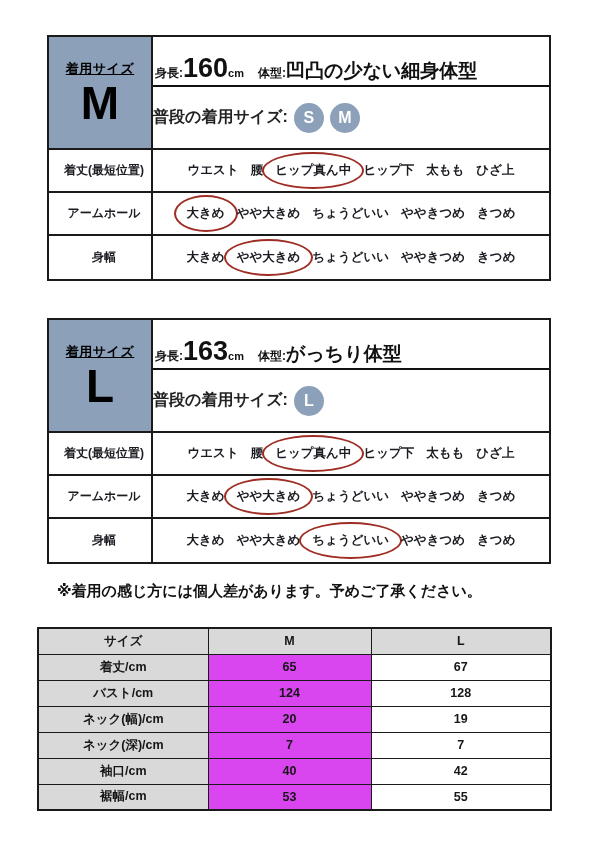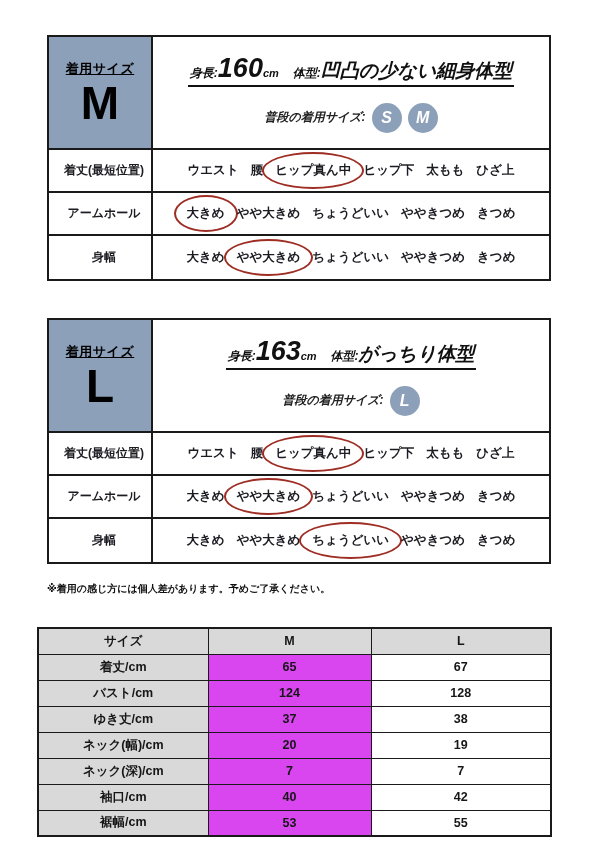--- a/index.html
+++ b/index.html
@@ -27,33 +27,33 @@
 
   .header-row{display:flex;height:113px;border-bottom:2px solid var(--border);}
   .badge-cell{
     width:104px;background:var(--blue);border-right:2px solid var(--border);
     display:flex;flex-direction:column;align-items:center;justify-content:center;
     gap:2px;color:#000000;
   }
   .badge-title{font-size:13px;font-weight:bold;text-decoration:underline;letter-spacing:.5px;}
   .badge-letter{font-size:46px;font-weight:bold;line-height:1.0;}
 
-  .info-cell{flex:1;display:flex;flex-direction:column;align-items:center;justify-content:center;gap:16px;font-style:italic;}
+  .info-cell{flex:1;display:flex;flex-direction:column;justify-content:center;gap:16px;}
   .model-line{
     display:inline-block;border-bottom:2px solid #111;padding:0 2px 1px 2px;
     white-space:nowrap;color:#111;
   }
   .model-line .lbl{font-size:12px;font-weight:bold;}
   .model-line .big-num{font-size:27px;font-weight:bold;letter-spacing:0;}
   .model-line .unit{font-size:11px;font-weight:bold;}
   .model-line .btype-lbl{font-size:12px;font-weight:bold;margin-left:14px;}
   .model-line .btype{font-size:19px;font-weight:bold;}
 
   .usual-line{display:flex;align-items:center;gap:6px;}
-  .usual-label{font-size:12px;font-weight:bold;color:#222;}
+  .usual-label{font-size:16px;font-weight:bold;color:#222;}
   .usual-circle{
     width:30px;height:30px;border-radius:50%;background:var(--blue);
     color:#fff;font-size:16px;font-weight:bold;
     display:flex;align-items:center;justify-content:center;
   }
 
   .fit-row{display:flex;height:43px;border-bottom:2px solid var(--border);}
   .fit-row:last-child{border-bottom:none;}
   .fit-label{
     width:104px;border-right:2px solid var(--border);
@@ -65,22 +65,22 @@
     gap:12px;font-size:12.5px;font-weight:bold;white-space:nowrap;
   }
   .opt{position:relative;display:inline-block;}
   .opt.circled::after{
     content:"";position:absolute;left:-13px;right:-13px;top:-10px;bottom:-10px;
     border:2.5px solid var(--red);border-radius:50%;pointer-events:none;
   }
 
   
   .note{
-    position:absolute;left:47px;top:582px;
-    font-size:10px;font-weight:bold;color:#111;
+    position:absolute;left:57px;top:582px;
+    font-size:15px;font-weight:bold;color:#111;
   }
 
   
   .meas-table{
     position:absolute;left:37px;top:627px;width:513px;
     border-collapse:collapse;table-layout:fixed;
   }
   .meas-table td,.meas-table th{
     border:1.5px solid var(--border);height:26px;
     font-size:12.5px;font-weight:bold;text-align:center;vertical-align:middle;
@@ -209,25 +209,20 @@
       <td class="c0">着丈/cm</td>
       <td class="c1">65</td>
       <td class="c2">67</td>
     </tr>
     <tr>
       <td class="c0">バスト/cm</td>
       <td class="c1">124</td>
       <td class="c2">128</td>
     </tr>
     <tr>
-      <td class="c0">ゆき丈/cm</td>
-      <td class="c1">37</td>
-      <td class="c2">38</td>
-    </tr>
-    <tr>
       <td class="c0">ネック(幅)/cm</td>
       <td class="c1">20</td>
       <td class="c2">19</td>
     </tr>
     <tr>
       <td class="c0">ネック(深)/cm</td>
       <td class="c1">7</td>
       <td class="c2">7</td>
     </tr>
     <tr>

